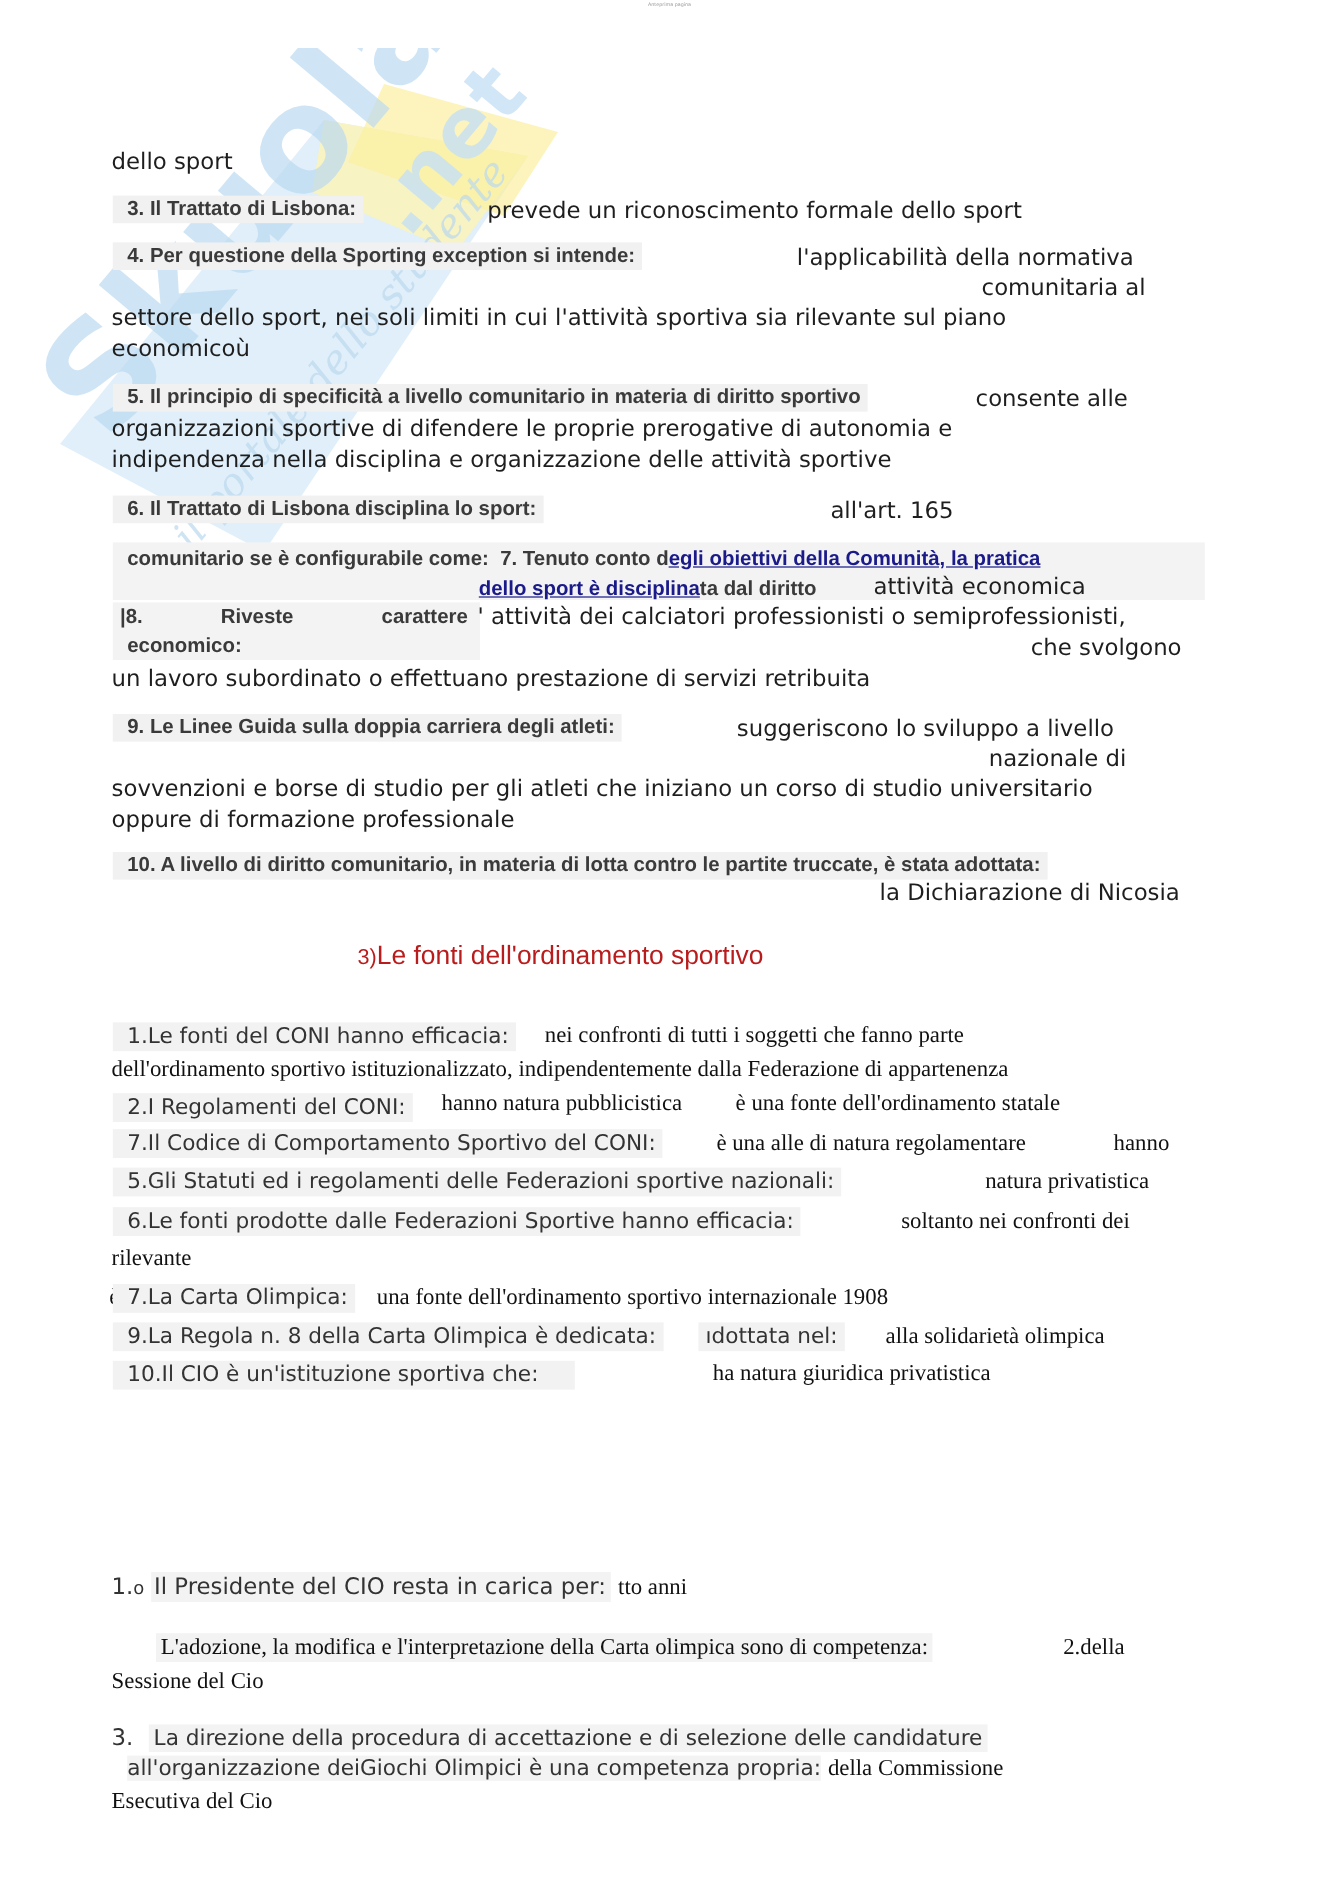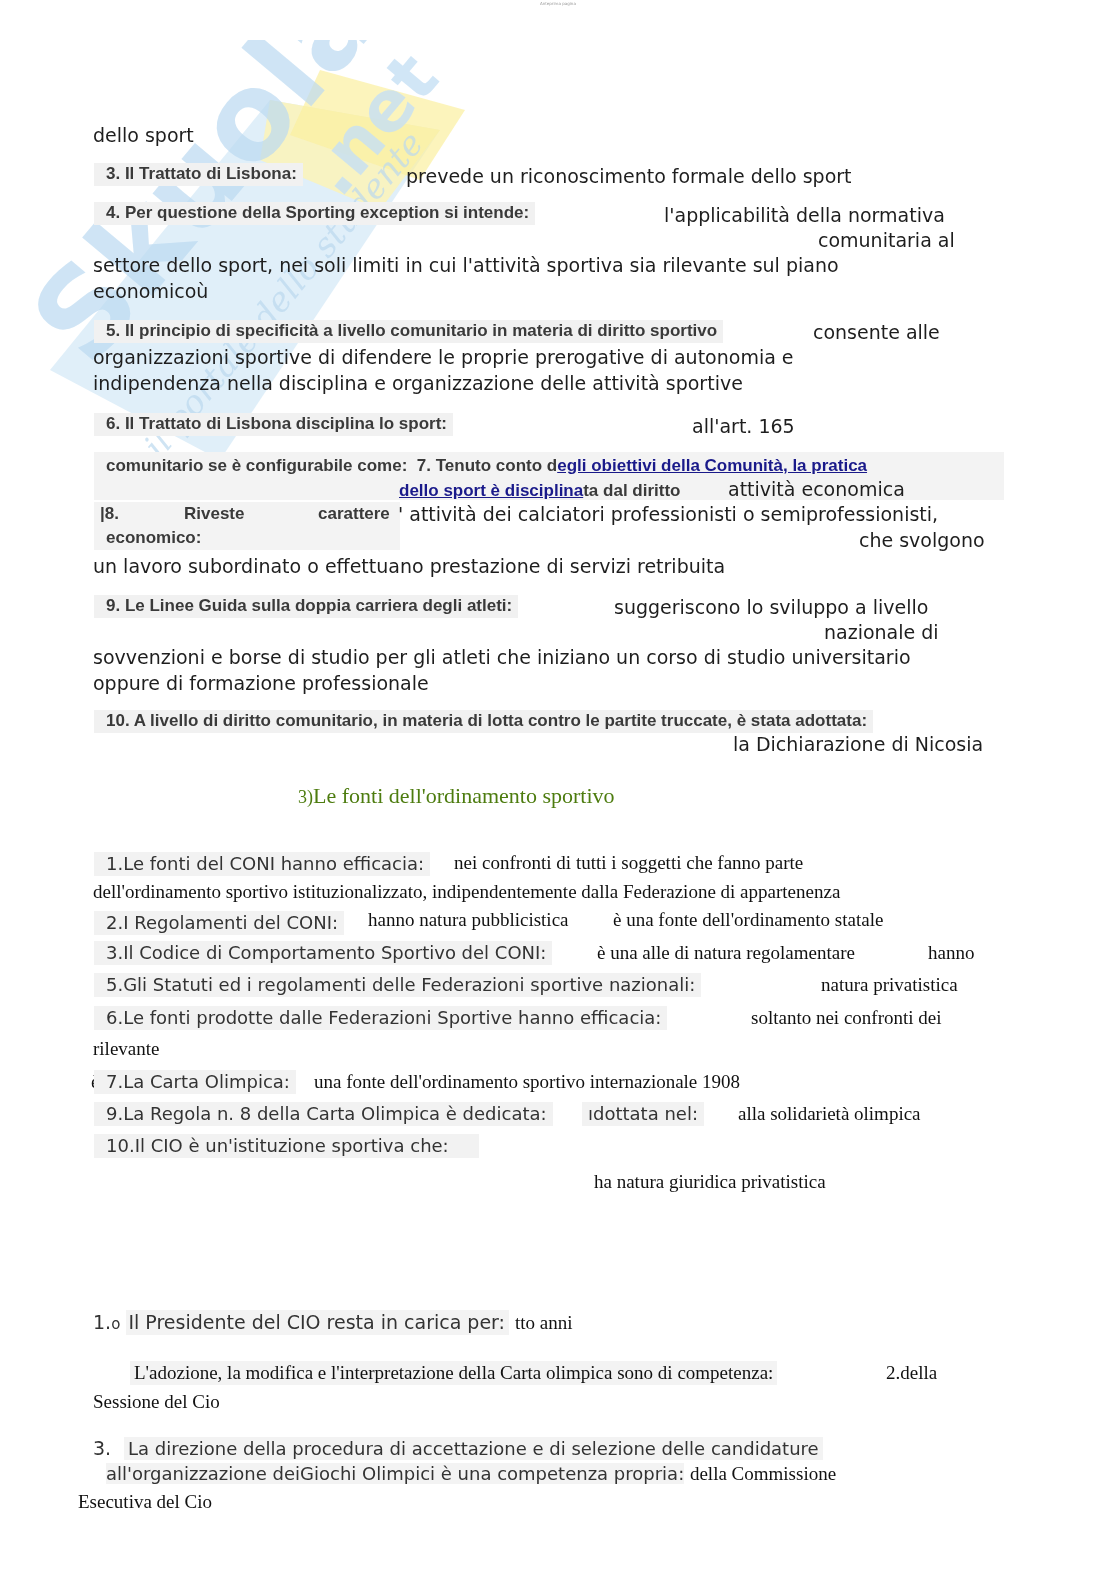--- a/index.html
+++ b/index.html
@@ -6,21 +6,21 @@
   body { width:1116px; height:1579px; position:relative; overflow:hidden; font-family:"DejaVu Sans", sans-serif; color:#1a1a1a; }
   .page { position:absolute; left:0; top:0; width:1116px; height:1579px; }
   .header-mark { position:absolute; left:540px; top:1px; font-size:4px; color:#999; }
   .wm { position:absolute; pointer-events:none; }
   .abs { position:absolute; white-space:nowrap; }
   .sans { font-family:"DejaVu Sans", sans-serif; font-size:19px; color:#1e1e1e; }
   .q { font-family:"Liberation Sans", sans-serif; font-weight:bold; font-size:17px; color:#3a3a3a; background:#f1f1f1; padding:1px 6px 2px 12px; }
   .qs { font-family:"DejaVu Sans", sans-serif; font-size:18px; color:#333; background:#f2f2f2; padding:1px 6px 2px 12px; }
   .serif { font-family:"Liberation Serif", serif; font-size:19px; color:#111; }
   .link { color:#1a1a8a; text-decoration:underline; }
-  .h2 { font-family:Liberation Serif, serif; font-size:22px; color:#4d7c0f; }
+  .h2 { font-family:Liberation Sans, sans-serif; font-size:22px; color:#b91c1c; }
   .h2 small { font-size:18px; }
   .bgq { background:#f3f3f3; }
 </style>
 </head>
 <body>
 
 <div class="page">
 
   <div class="header-mark">Anteprima pagina</div>
 
@@ -85,54 +85,54 @@
   </div>
 
   <div class="abs qs" style="left:94px;top:852px">1.Le fonti del CONI hanno efficacia:</div>
   <div class="abs serif" style="left:454px;top:852px">nei confronti di tutti i soggetti che fanno parte</div>
   <div class="abs serif" style="left:93px;top:881px">dell'ordinamento sportivo istituzionalizzato, indipendentemente dalla Federazione di appartenenza</div>
 
   <div class="abs qs" style="left:94px;top:911px">2.I Regolamenti del CONI:</div>
   <div class="abs serif" style="left:368px;top:909px">hanno natura pubblicistica</div>
   <div class="abs serif" style="left:613px;top:909px">è una fonte dell'ordinamento statale</div>
 
-  <div class="abs qs" style="left:94px;top:941px">3.Il Codice di Comportamento Sportivo del CONI:</div>
+  <div class="abs qs" style="left:94px;top:941px">7.Il Codice di Comportamento Sportivo del CONI:</div>
   <div class="abs serif" style="left:597px;top:942px">è una alle di natura regolamentare</div>
   <div class="abs serif" style="left:928px;top:942px">hanno</div>
 
   <div class="abs qs" style="left:94px;top:973px">5.Gli Statuti ed i regolamenti delle Federazioni sportive nazionali:</div>
   <div class="abs serif" style="left:821px;top:974px">natura privatistica</div>
 
   <div class="abs qs" style="left:94px;top:1006px">6.Le fonti prodotte dalle Federazioni Sportive hanno efficacia:</div>
   <div class="abs serif" style="left:751px;top:1007px">soltanto nei confronti dei</div>
   <div class="abs serif" style="left:93px;top:1038px">rilevante</div>
 
   <div class="abs serif" style="left:91px;top:1071px">è</div>
   <div class="abs qs" style="left:94px;top:1070px;padding-left:12px">7.La Carta Olimpica:</div>
   <div class="abs serif" style="left:314px;top:1071px">una fonte dell'ordinamento sportivo internazionale 1908</div>
 
   <div class="abs qs" style="left:94px;top:1102px">9.La Regola n. 8 della Carta Olimpica è dedicata:</div>
   <div class="abs qs" style="left:582px;top:1102px;padding-left:6px">ıdottata nel:</div>
   <div class="abs serif" style="left:738px;top:1103px">alla solidarietà olimpica</div>
 
   <div class="abs qs" style="left:94px;top:1134px;padding-right:30px">10.Il CIO è un'istituzione sportiva che:</div>
-  <div class="abs serif" style="left:594px;top:1171px">ha natura giuridica privatistica</div>
+  <div class="abs serif" style="left:594px;top:1134px">ha natura giuridica privatistica</div>
 
 
   <div class="abs" style="left:93px;top:1311px;font-family:'DejaVu Sans',sans-serif;font-size:19px;color:#333">
     <span>1.</span><span style="font-size:15px">o</span>
     <span class="bgq" style="padding:1px 4px 2px 2px">Il Presidente del CIO resta in carica per:</span>
     <span class="serif">tto anni</span>
   </div>
 
   <div class="abs serif bgq" style="left:130px;top:1361px;padding:1px 4px">L'adozione, la modifica e l'interpretazione della Carta olimpica sono di competenza:</div>
   <div class="abs serif" style="left:886px;top:1362px">2.della</div>
   <div class="abs serif" style="left:93px;top:1391px">Sessione del Cio</div>
 
   <div class="abs sans" style="left:93px;top:1437px;color:#333">3.</div>
   <div class="abs bgq" style="left:124px;top:1437px;font-family:'DejaVu Sans',sans-serif;font-size:18px;color:#333;padding:1px 4px">La direzione della procedura di accettazione e di selezione delle candidature</div>
   <div class="abs" style="left:106px;top:1463px;font-family:'DejaVu Sans',sans-serif;font-size:18px;color:#333">
     <span class="bgq">all'organizzazione dei</span><span class="bgq">Giochi Olimpici è una competenza propria:</span>
     <span class="serif">della Commissione</span>
   </div>
-  <div class="abs serif" style="left:78px;top:1491px">Esecutiva del Cio</div>
+  <div class="abs serif" style="left:93px;top:1491px">Esecutiva del Cio</div>
 
 </div>
 
 </body></html>

